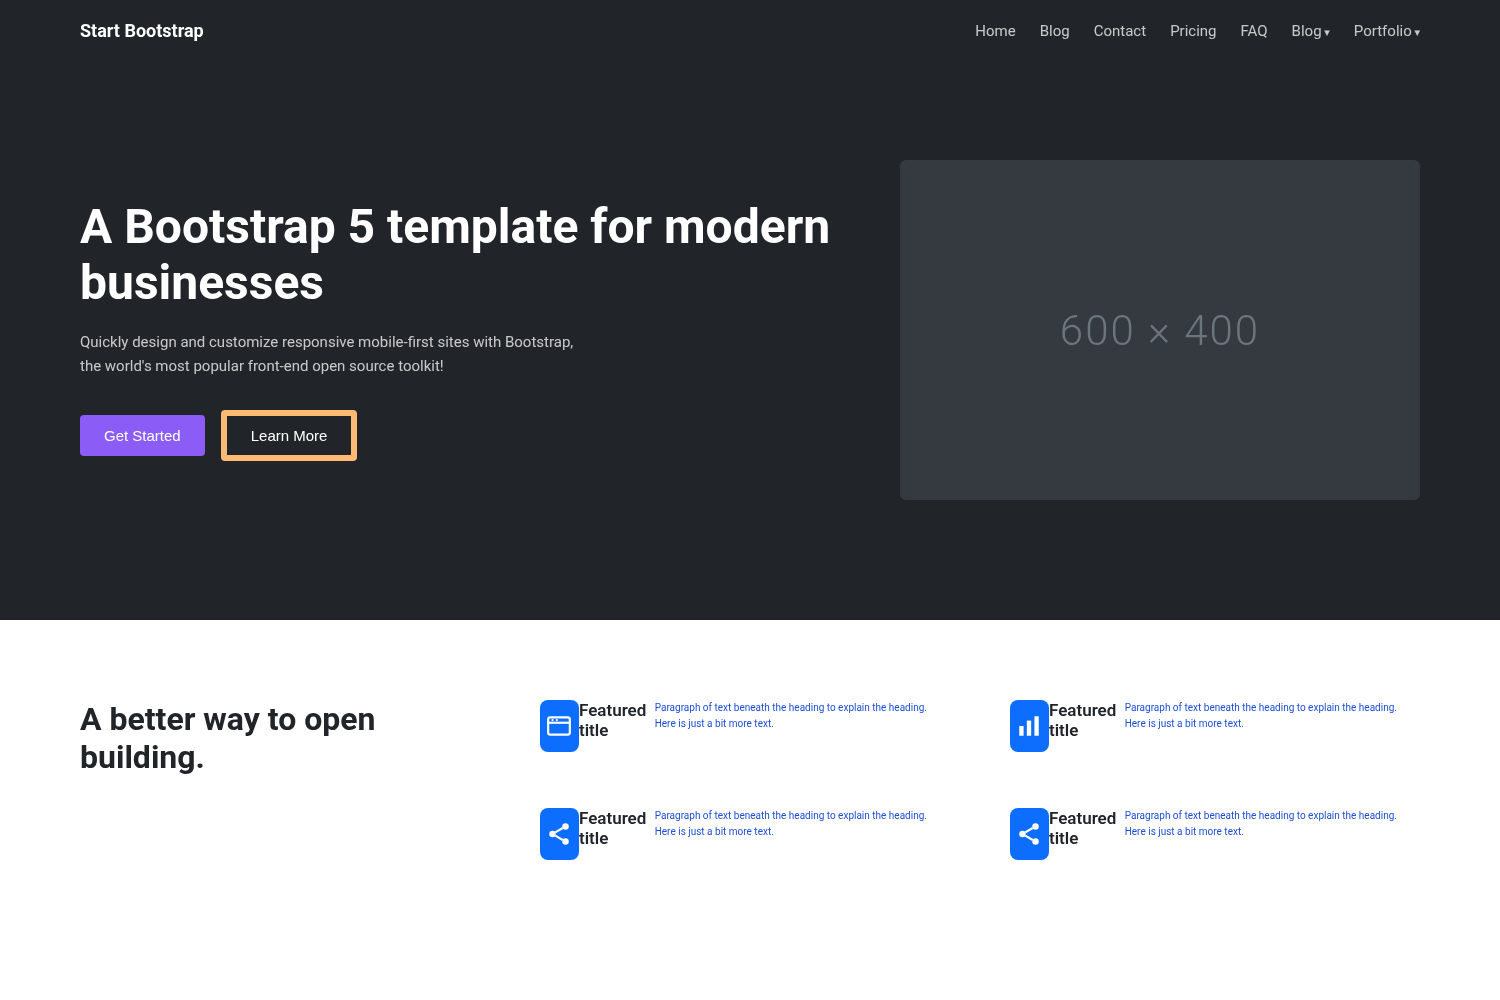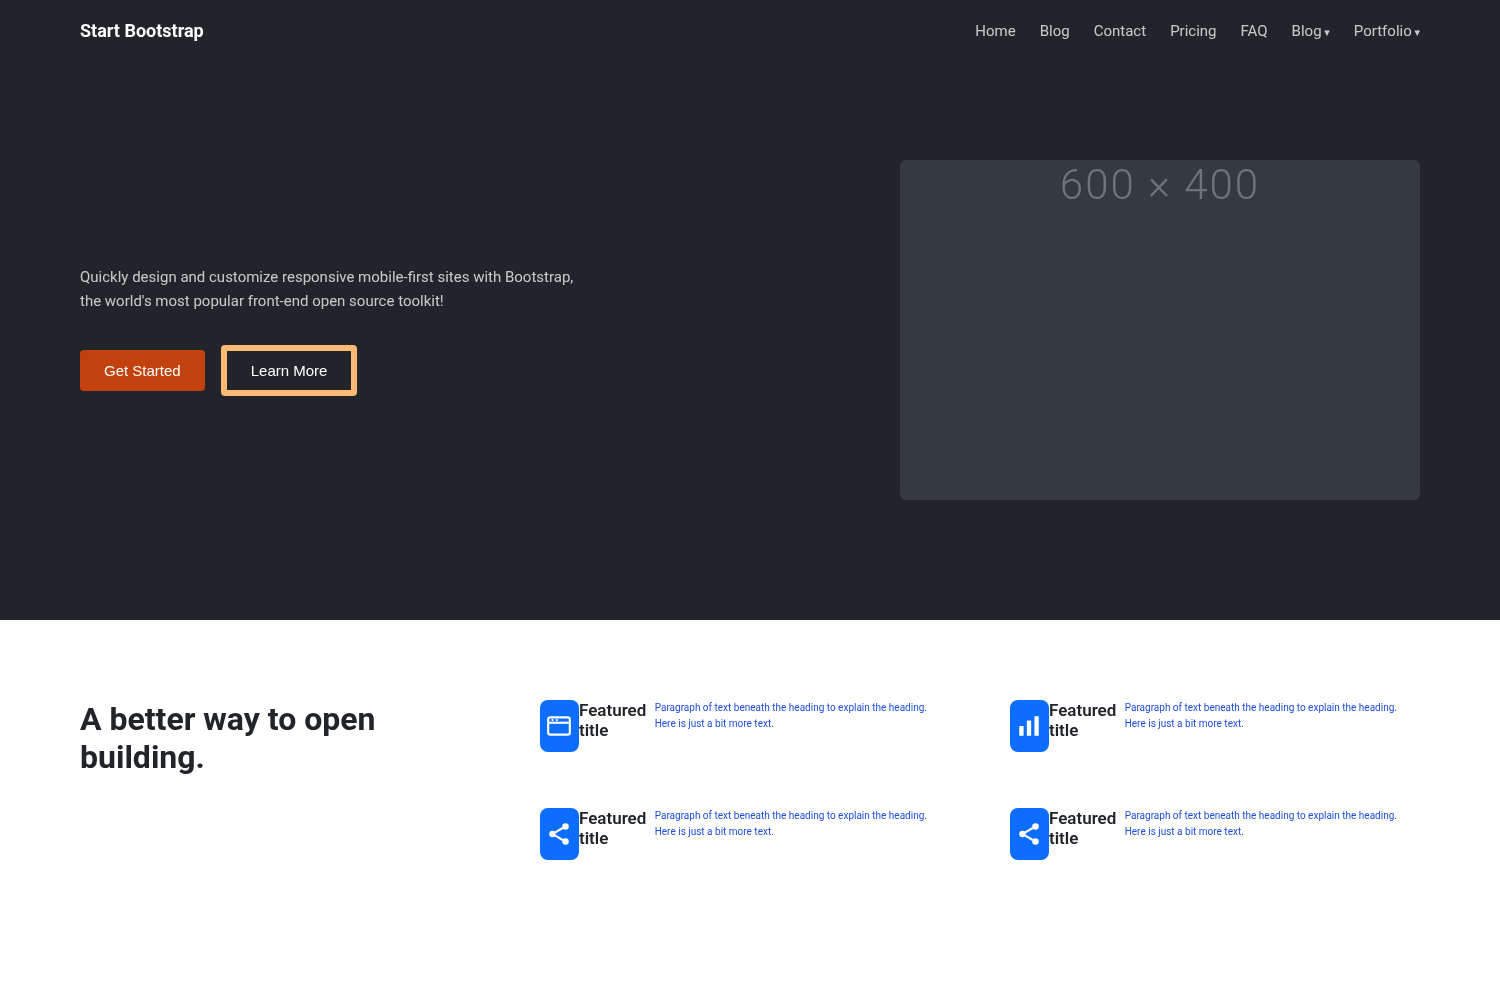--- a/index.html
+++ b/index.html
@@ -72,21 +72,21 @@
       line-height: 1.6;
       margin-bottom: 32px;
       max-width: 500px;
     }
     .hero-buttons {
       display: flex;
       gap: 16px;
       align-items: center;
     }
     .btn-primary {
-      background-color: #c2410c;
+      background-color: #8b5cf6;
       color: #fff;
       border: none;
       padding: 12px 24px;
       font-size: 15px;
       font-weight: 500;
       border-radius: 4px;
       cursor: pointer;
     }
     .btn-outline {
       background-color: transparent;
@@ -97,20 +97,21 @@
       font-weight: 500;
       border-radius: 4px;
       cursor: pointer;
     }
     .hero-image-placeholder {
       flex: 0 0 520px;
       height: 340px;
       background-color: #343a40;
       border-radius: 6px;
       display: flex;
+      align-items: center;
       justify-content: center;
     }
     .placeholder-text {
       color: #6c757d;
       font-size: 42px;
       font-weight: 300;
       letter-spacing: 2px;
     }
 
     
@@ -181,20 +182,21 @@
     <li><a>Contact</a></li>
     <li><a>Pricing</a></li>
     <li><a>FAQ</a></li>
     <li><a class="dropdown-toggle">Blog</a></li>
     <li><a class="dropdown-toggle">Portfolio</a></li>
   </ul>
 </nav>
 
 <section class="hero">
   <div class="hero-content">
+    <h1 class="hero-heading">A Bootstrap 5 template for modern businesses</h1>
     <p class="hero-subtitle">Quickly design and customize responsive mobile-first sites with Bootstrap, the world's most popular front-end open source toolkit!</p>
     <div class="hero-buttons">
       <button class="btn-primary">Get Started</button>
       <button class="btn-outline">Learn More</button>
     </div>
   </div>
   <div class="hero-image-placeholder">
     <span class="placeholder-text">600 × 400</span>
   </div>
 </section>

